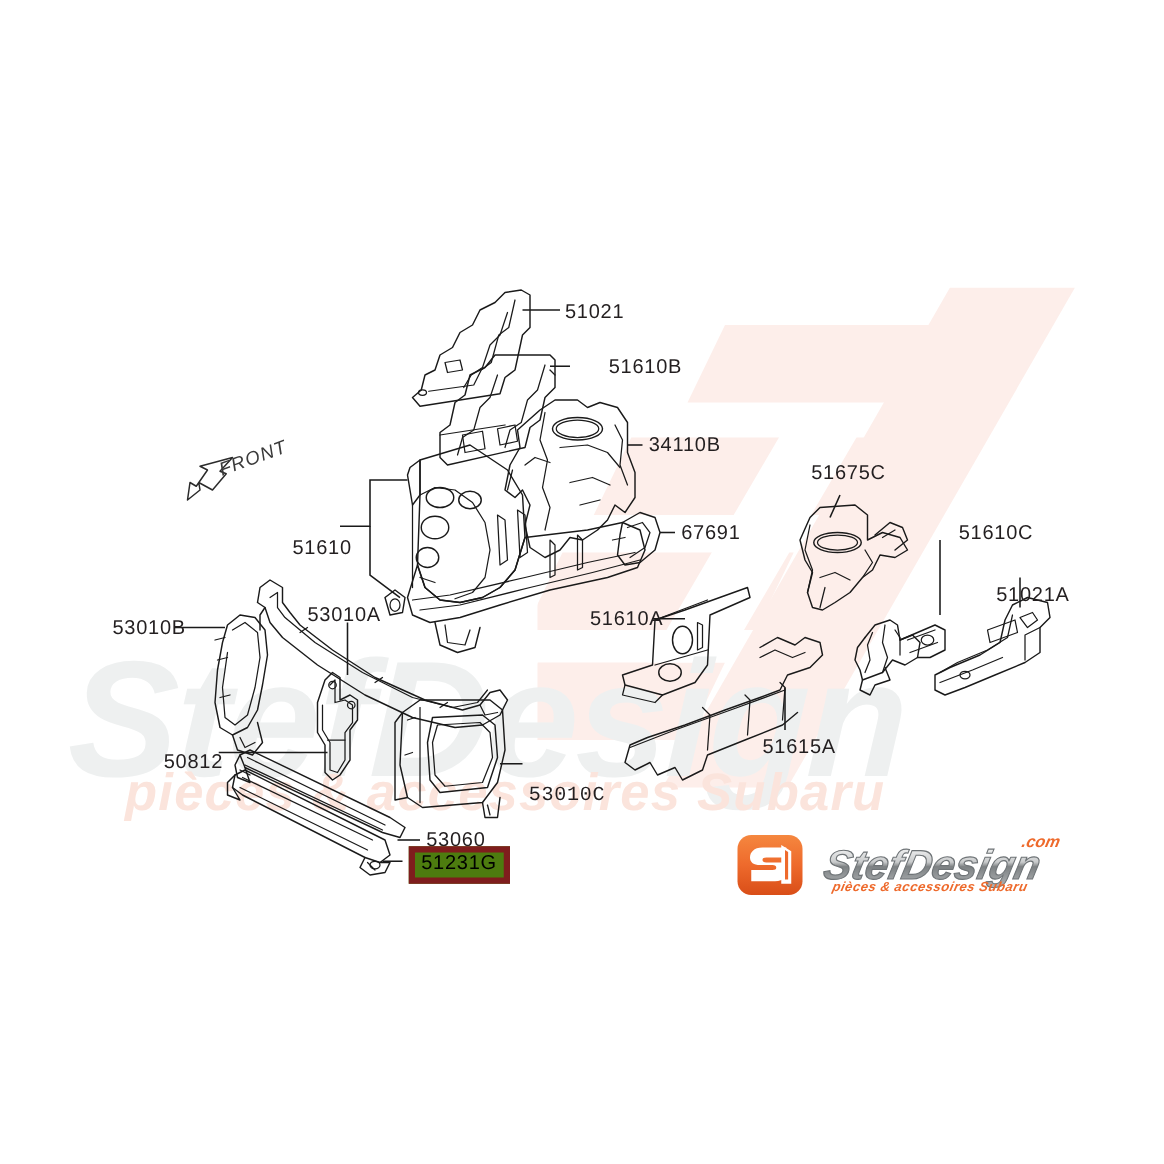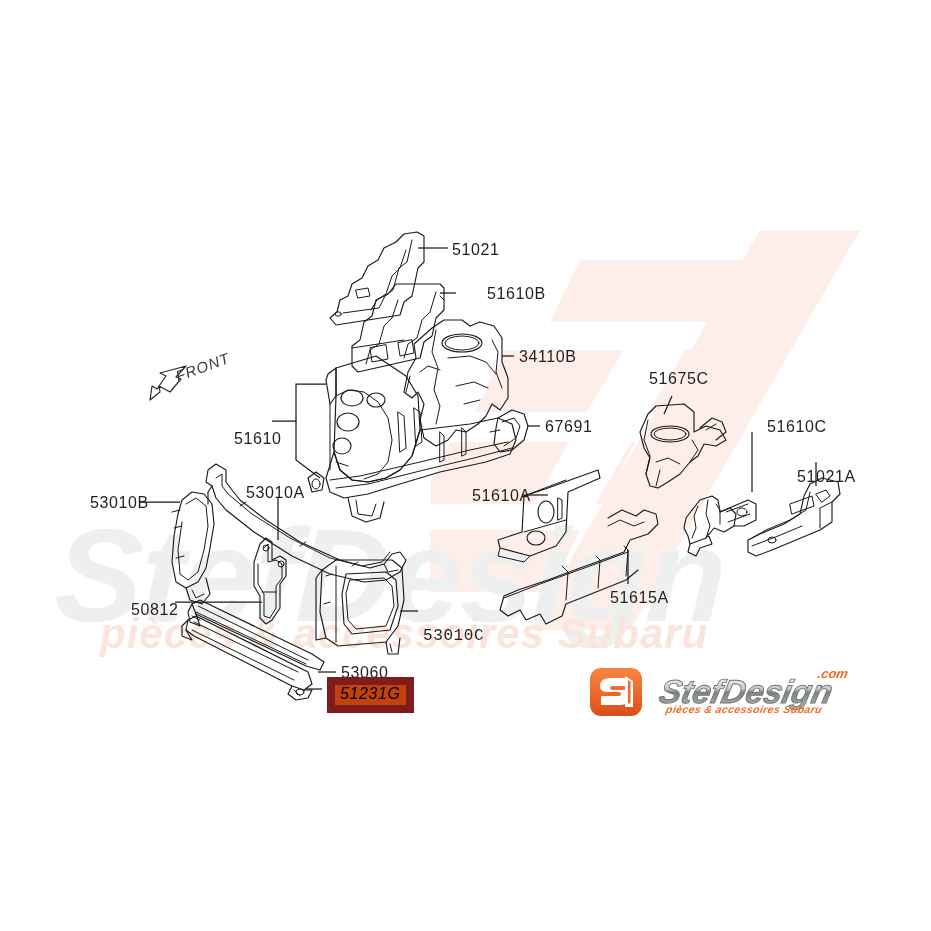--- a/index.html
+++ b/index.html
@@ -51,26 +51,25 @@
   
   .lbl{
     position:absolute;
     font-size:16px;
     color:#231f20;
     letter-spacing:0.6px;
     white-space:nowrap;
     font-family:"Liberation Sans", sans-serif;
   }
   .lbl.hi{
-    background:#c2410c;
-    border:8px solid #7f1d1d;
+    background:#4d7c0f;
+    border:5px solid #7f1d1d;
     padding:1px 5px 2px 5px;
     line-height:1.05;
     color:#000;
-    font-style:italic;
   }
   #front-note{
     position:absolute;
     left:176px; top:368px;
     font-size:15px;
     color:#3a3a3a;
     letter-spacing:1px;
     transform:rotate(-20deg);
     transform-origin:0 50%;
     white-space:nowrap;

